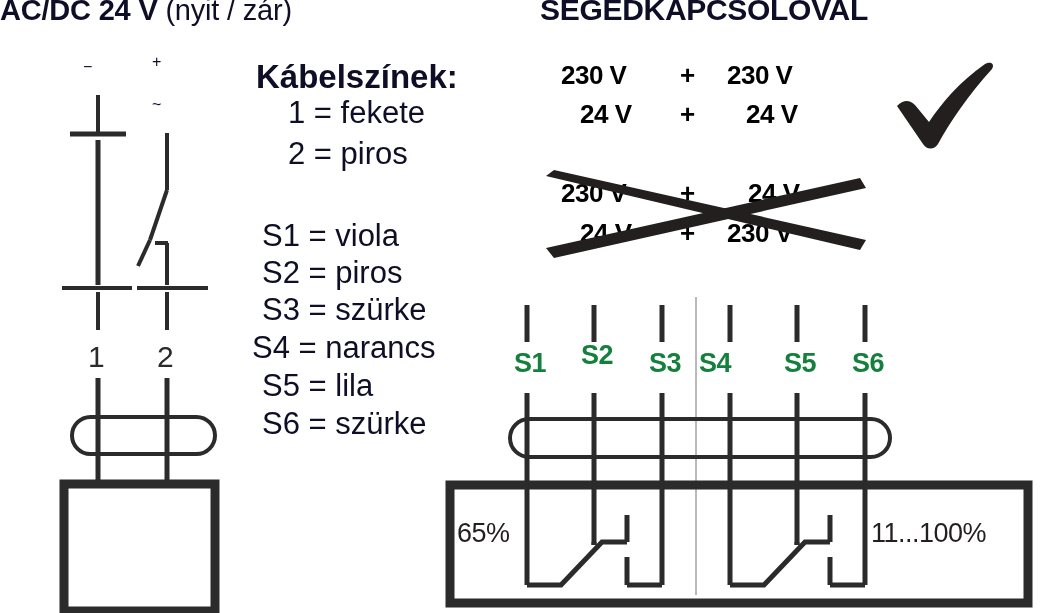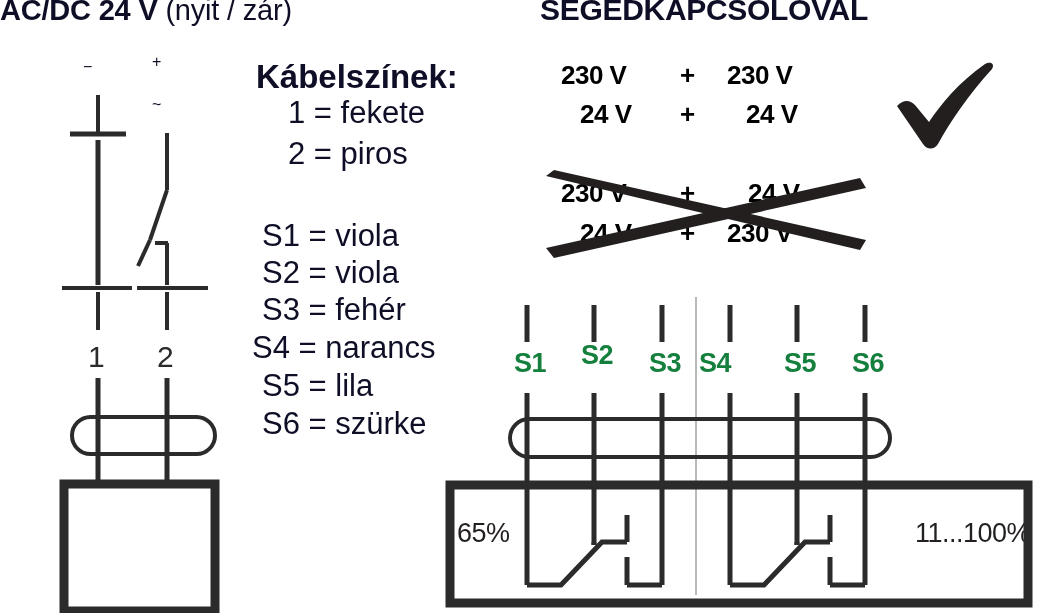--- a/index.html
+++ b/index.html
@@ -88,21 +88,21 @@
   }
 
   
   .pct {
     font-size: 27px;
     color: #231f1f;
     white-space: nowrap;
     letter-spacing: -0.5px;
   }
   #pct-left { left: 457px; top: 518px; }
-  #pct-right { left: 871px; top: 518px; margin-left: 44px; }
+  #pct-right { left: 871px; top: 518px; }
   #mark-minus { left: 83px; top: 58px; }
   #mark-plus  { left: 152px; top: 53px; }
   #mark-tilde { left: 152px; top: 96px; }
   #term-1 { left: 88px; top: 340px; }
   #term-2 { left: 157px; top: 340px; }
 
   svg { display: block; }
 </style>
 </head>
 <body>
@@ -223,17 +223,17 @@
     <path d="M400 247 L400 220"></path>
     <path d="M400 290 L435 290"></path>
     <path d="M400 290 L400 262"></path>
   </g>
 </svg>
 
 <div class="abs" id="legend-heading">Kábelszínek:</div>
 <div class="abs legend-line" id="legend-num1">1 = fekete</div>
 <div class="abs legend-line" id="legend-num2">2 = piros</div>
 <div class="abs legend-line" id="legend-s1">S1 = viola</div>
-<div class="abs legend-line" id="legend-s2">S2 = viola</div>
-<div class="abs legend-line" id="legend-s3">S3 = fehér</div>
+<div class="abs legend-line" id="legend-s2">S2 = piros</div>
+<div class="abs legend-line" id="legend-s3">S3 = szürke</div>
 <div class="abs legend-line" id="legend-s4">S4 = narancs</div>
 <div class="abs legend-line" id="legend-s5">S5 = lila</div>
 <div class="abs legend-line" id="legend-s6">S6 = szürke</div>
 
 </body></html>

